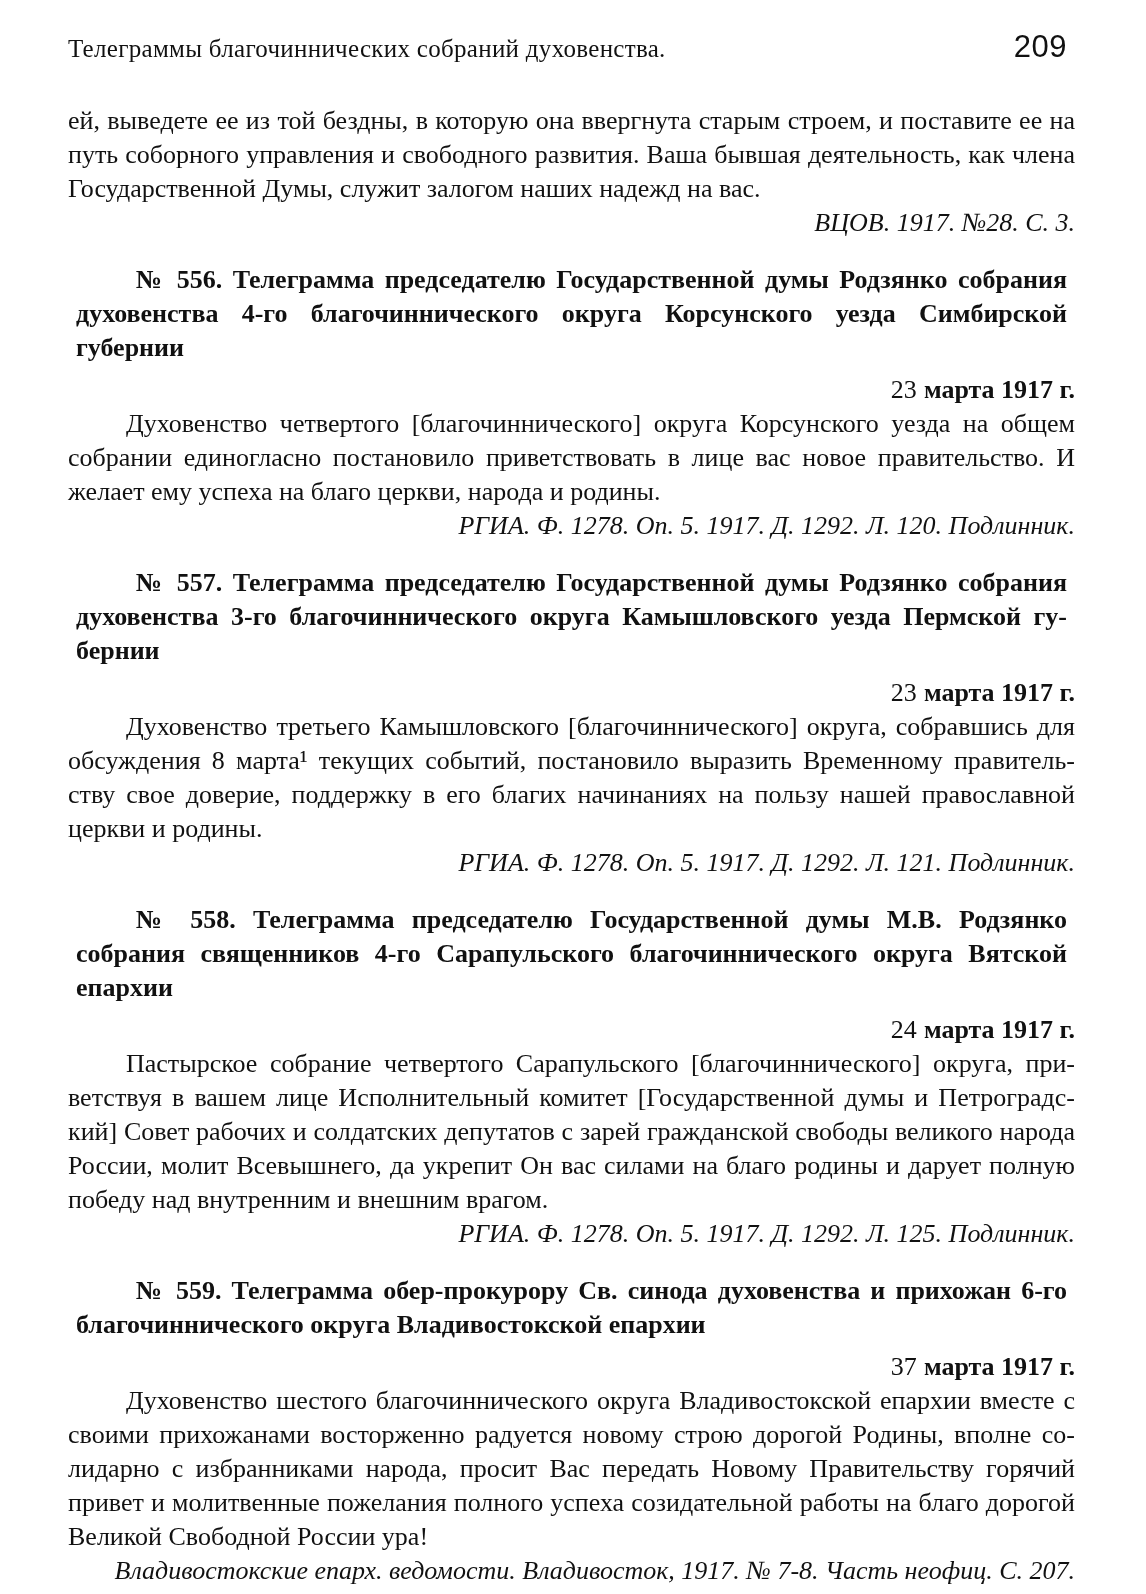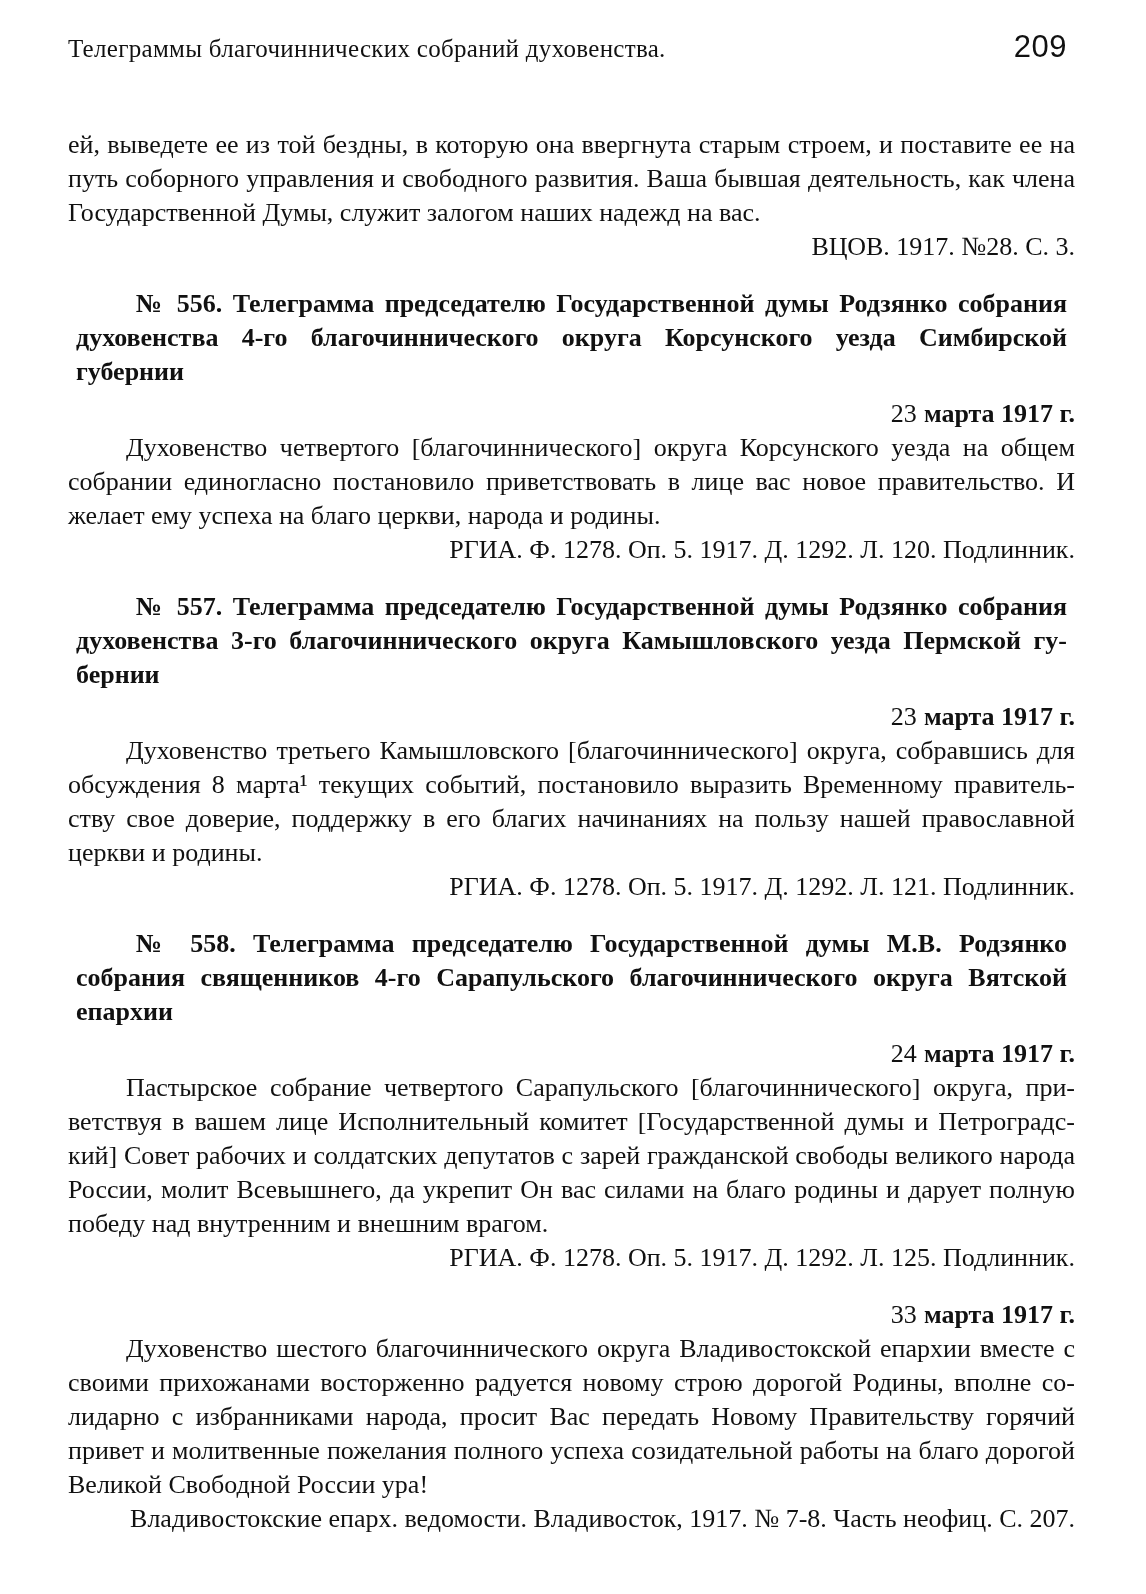--- a/index.html
+++ b/index.html
@@ -57,30 +57,31 @@
   .date-line {
     font-size: 26px;
     line-height: 34px;
     text-align: right;
   }
   .date-day { font-weight: normal; margin-right: 0.27em; }
   .date-rest { font-weight: bold; }
   .source-line {
     font-size: 26px;
     line-height: 34px;
+    font-style: italic;
     text-align: right;
   }
   .footnote {
     font-size: 21px;
     line-height: 28px;
     text-indent: 56px;
     margin-top: 5px;
     text-align: left;
   }
-  .intro-fragment { margin-top: 62px; }
+  .intro-fragment { margin-top: 38px; }
   .entry { margin-top: 23px; }
 </style>
 </head>
 <body>
 
 <div class="page">
 
   <header class="page-header">
     <span class="running-title">Телеграммы благочиннических собраний духовенства.</span>
     <span class="page-number">209</span>
@@ -106,18 +107,19 @@
   </section>
 
   <section class="entry">
     <h2 class="heading">№ 558. Телеграмма председателю Государственной думы М.В. Родзянко собрания священников 4-го Сарапульского благочиннического округа Вятской епархии</h2>
     <p class="date-line"><span class="date-day">24</span><span class="date-rest">марта 1917 г.</span></p>
     <p class="body-par">Пастырское собрание четвертого Сарапульского [благочиннического] округа, при­ветствуя в вашем лице Исполнительный комитет [Государственной думы и Петроградс­кий] Совет рабочих и солдатских депутатов с зарей гражданской свободы великого народа России, молит Всевышнего, да укрепит Он вас силами на благо родины и дарует полную победу над внутренним и внешним врагом.</p>
     <p class="source-line">РГИА. Ф. 1278. Оп. 5. 1917. Д. 1292. Л. 125. Подлинник.</p>
   </section>
 
   <section class="entry">
-    <p class="date-line"><span class="date-day">33</span><span class="date-rest">марта 1917 г.</span></p>
+    <h2 class="heading">№ 559. Телеграмма обер-прокурору Св. синода духовенства и прихожан 6-го благочиннического округа Владивостокской епархии</h2>
+    <p class="date-line"><span class="date-day">37</span><span class="date-rest">марта 1917 г.</span></p>
     <p class="body-par">Духовенство шестого благочиннического округа Владивостокской епархии вместе с своими прихожанами восторженно радуется новому строю дорогой Родины, вполне со­лидарно с избранниками народа, просит Вас передать Новому Правительству горячий привет и молитвенные пожелания полного успеха созидательной работы на благо доро­гой Великой Свободной России ура!</p>
     <p class="source-line">Владивостокские епарх. ведомости. Владивосток, 1917. № 7-8. Часть неофиц. С. 207.</p>
   </section>
 
 </div>
 
 </body></html>

